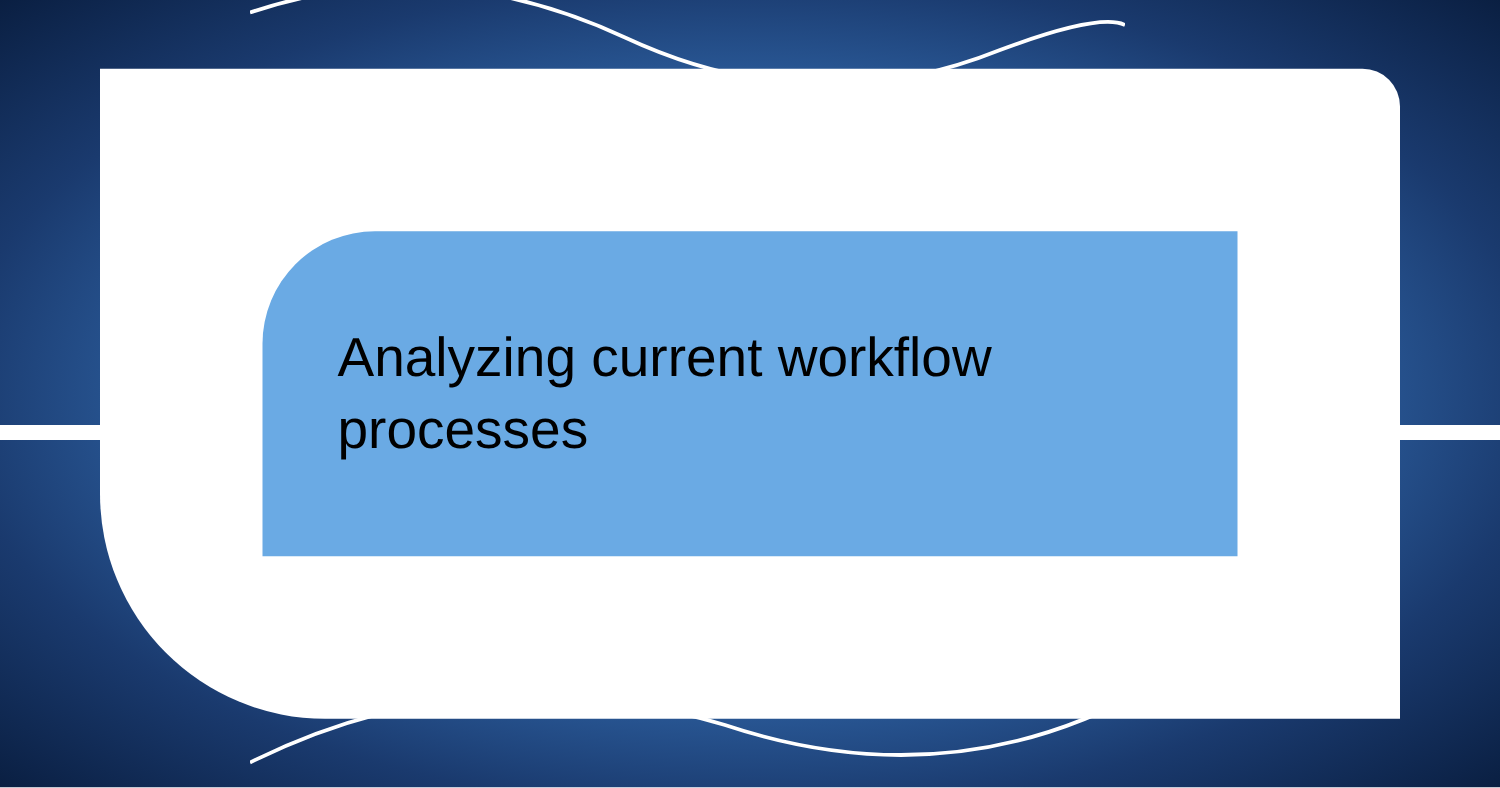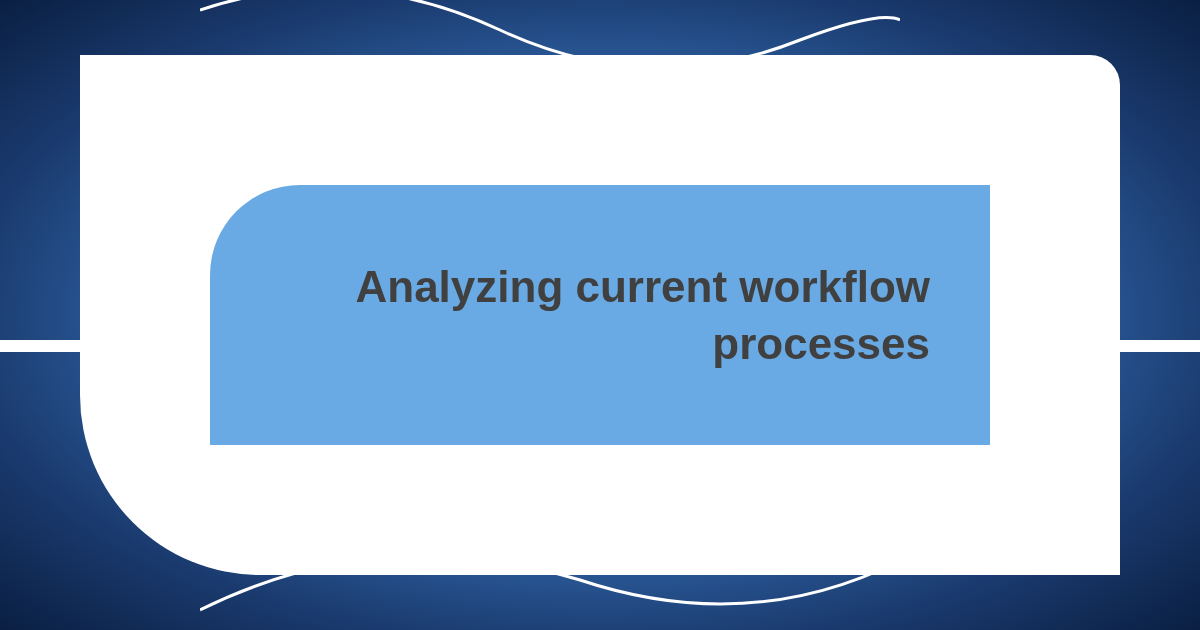--- a/index.html
+++ b/index.html
@@ -68,24 +68,24 @@
       width: 780px;
       height: 260px;
       background: #6aaae4;
       border-top-left-radius: 90px;
       display: flex;
       align-items: center;
       justify-content: center;
       padding: 0 60px;
     }
     .title-text {
-      color: #404040;
+      color: #000000;
       font-size: 44px;
-      font-weight: 700;
-      text-align: right;
+      font-weight: 400;
+      text-align: left;
       line-height: 1.3;
     }
   </style>
 </head>
 <body>
 
 <div class="background"></div>
 
 <div class="horizontal-line-left"></div>
 <div class="horizontal-line-right"></div>

